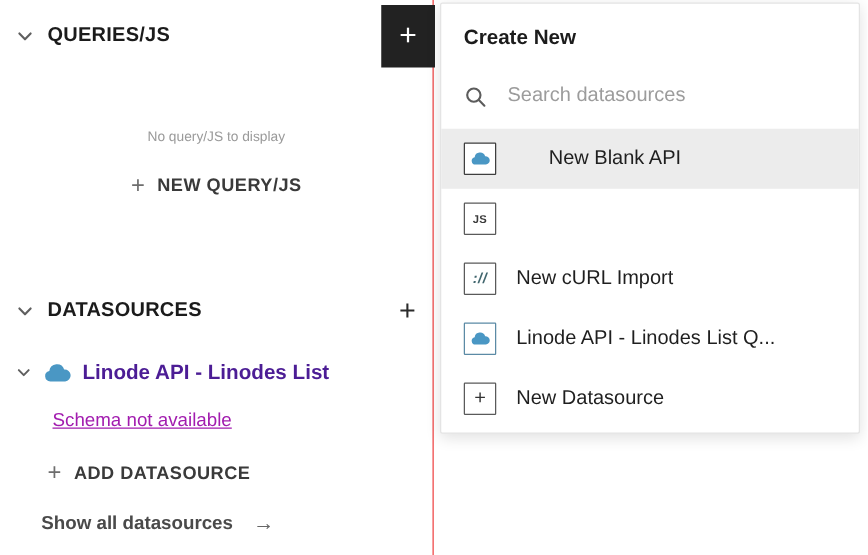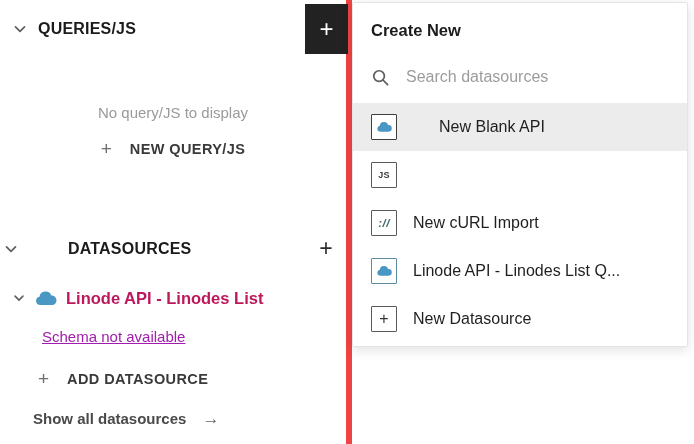--- a/index.html
+++ b/index.html
@@ -4,61 +4,61 @@
 <style>
   html,body{margin:0;padding:0;}
   body{
     width:694px;height:444px;position:relative;overflow:hidden;
     background:#fff;font-family:"Liberation Sans",sans-serif;
     -webkit-font-smoothing:antialiased;
   }
   
   .sidebar{
     position:absolute;left:0;top:0;width:346px;height:444px;
-    background:#fff;border-right:6px solid #ef4444;
+    background:#fff;border-right:1px solid #ef4444;
   }
   .section-header{
     position:absolute;left:0;display:flex;align-items:center;cursor:pointer;
   }
   .chev{display:inline-flex;margin-right:10px;}
   .sec-title{
     font-size:16px;font-weight:700;color:#1b1b1b;letter-spacing:.2px;
   }
   .add-btn-dark{
     position:absolute;left:305px;top:4px;width:43px;height:50px;
     background:#222;color:#fff;display:flex;align-items:center;justify-content:center;
     font-size:24px;font-weight:300;cursor:pointer;line-height:1;
   }
   .plus-plain{
     position:absolute;left:314px;top:236px;width:24px;height:24px;
     display:flex;align-items:center;justify-content:center;
     font-size:23px;font-weight:300;color:#2b2b2b;cursor:pointer;line-height:1;
   }
   .empty-msg{
     position:absolute;left:0;top:104px;width:346px;text-align:center;
-    font-size:15px;color:#9a9a9a;
+    font-size:11px;color:#9a9a9a;
   }
   .text-btn{
     position:absolute;display:inline-flex;align-items:center;cursor:pointer;
   }
   .text-btn .plus{
     font-size:19px;font-weight:300;color:#6e6e6e;margin-right:10px;line-height:1;
   }
   .text-btn .lbl{
-    font-size:14.5px;font-weight:700;color:#3a3a3a;letter-spacing:.4px;margin-left:8px;
+    font-size:14.5px;font-weight:700;color:#3a3a3a;letter-spacing:.4px;
   }
   #new-query-btn{left:0;top:139px;width:346px;justify-content:center;}
   #add-ds-btn{left:38px;top:369px;}
   .ds-row{
     position:absolute;left:0;top:284px;width:346px;height:28px;
     display:flex;align-items:center;cursor:pointer;
   }
   .ds-row .chev{margin-left:12px;margin-right:8px;}
   .ds-row .cloud{margin-right:9px;display:inline-flex;}
-  .ds-name{font-size:16.5px;font-weight:700;color:#be185d;}
+  .ds-name{font-size:16.5px;font-weight:700;color:#4c1d95;}
   .schema-status{
     position:absolute;left:42px;top:328px;font-size:15px;color:#a21caf;text-decoration:underline;
   }
   .show-all{
     position:absolute;left:33px;top:410px;display:inline-flex;align-items:center;cursor:pointer;
   }
   .show-all .lbl{font-size:15px;color:#4a4a4a;font-weight:700;}
   .show-all .arrow{font-size:17px;color:#666;margin-left:16px;line-height:1;}
   
   .dropdown{
@@ -122,21 +122,21 @@
     <span>+</span>
   </div>
 
   <div class="empty-msg">No query/JS to display</div>
 
   <div class="text-btn" id="new-query-btn">
     <span class="plus">+</span>
     <span class="lbl">NEW QUERY/JS</span>
   </div>
 
-  <div class="section-header" style="top:240px;left:3px;gap:39px;">
+  <div class="section-header" style="top:240px;left:12px;">
     <span class="chev">
       <svg width="16" height="16" viewBox="0 0 16 16">
           <path d="M3.5 5.8l4.5 4.6 4.5-4.6" fill="none" stroke="#5f5f5f" stroke-width="1.7" stroke-linecap="round" stroke-linejoin="round"></path>
         </svg>
     </span>
     <span class="sec-title">DATASOURCES</span>
   </div>
 
   <div class="plus-plain">
     <span>+</span>

